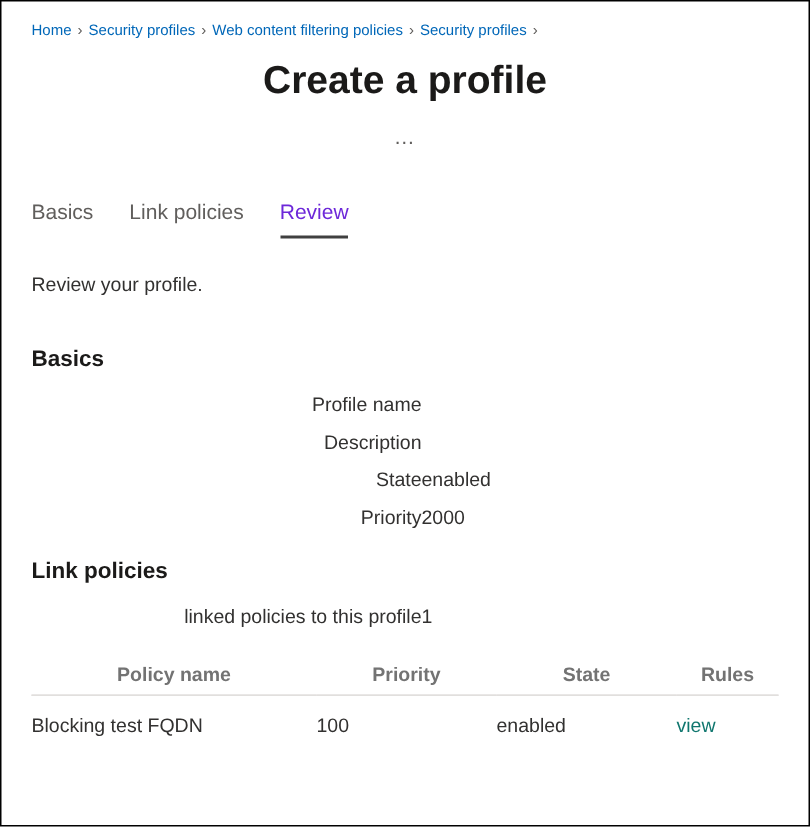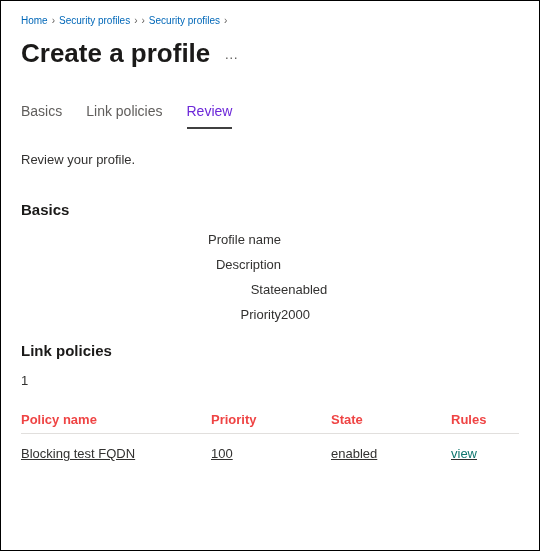--- a/index.html
+++ b/index.html
@@ -22,20 +22,21 @@
       font-size: 10px;
       margin-bottom: 12px;
     }
     .breadcrumb a { color: #0067b8; text-decoration: none; cursor: pointer; }
     .breadcrumb .sep { color: #605e5c; }
     .title-row {
       display: flex;
       align-items: center;
       gap: 14px;
       margin-bottom: 28px;
+      flex-direction: column;
     }
     .title-row h1 { font-size: 26px; font-weight: 600; color: #1b1a19; }
     .more { color: #605e5c; font-size: 14px; letter-spacing: 1px; cursor: pointer; }
     .tabs {
       display: flex;
       gap: 24px;
       border-bottom: 1px solid transparent;
       margin-bottom: 22px;
     }
     .tab {
@@ -64,44 +65,44 @@
     .kv-row .k { width: 260px; color: #323130; }
     .kv-row .v { color: #323130; }
     .section-gap { margin-top: 20px; }
     table.policies {
       width: 100%;
       border-collapse: collapse;
       margin-top: 18px;
       font-size: 13px;
     }
     table.policies th {
-      text-align: left;
+      text-align: center;
       font-weight: 600;
       padding: 6px 0;
       border-bottom: 1px solid #e1dfdd;
-      color: #ef4444;
+      color: #737373;
     }
     table.policies td {
       padding: 12px 0 6px 0;
       color: #323130;
-      text-decoration: underline;
     }
     .col-name { width: 190px; }
     .col-priority { width: 120px; }
     .col-state { width: 120px; }
     .link { color: #0f766e; cursor: pointer; }
   </style>
 </head>
 <body>
 
 <nav class="breadcrumb">
   <a>Home</a>
   <span class="sep">›</span>
   <a>Security profiles</a>
   <span class="sep">›</span>
+  <a>Web content filtering policies</a>
   <span class="sep">›</span>
   <a>Security profiles</a>
   <span class="sep">›</span>
 </nav>
 
 <div class="title-row">
   <h1>Create a profile</h1>
   <span class="more">…</span>
 </div>
 
@@ -125,20 +126,21 @@
   <div class="k">State</div>
   <div class="v">enabled</div>
 </div>
 <div class="kv-row">
   <div class="k">Priority</div>
   <div class="v">2000</div>
 </div>
 
 <h2 class="section section-gap">Link policies</h2>
 <div class="kv-row">
+  <div class="k">linked policies to this profile</div>
   <div class="v">1</div>
 </div>
 
 <table class="policies">
   <thead>
     <tr>
       <th class="col-name">Policy name</th>
       <th class="col-priority">Priority</th>
       <th class="col-state">State</th>
       <th>Rules</th>

